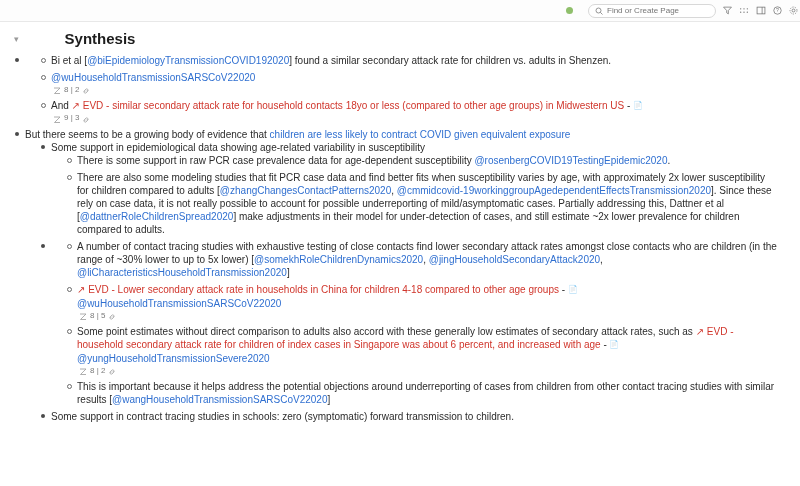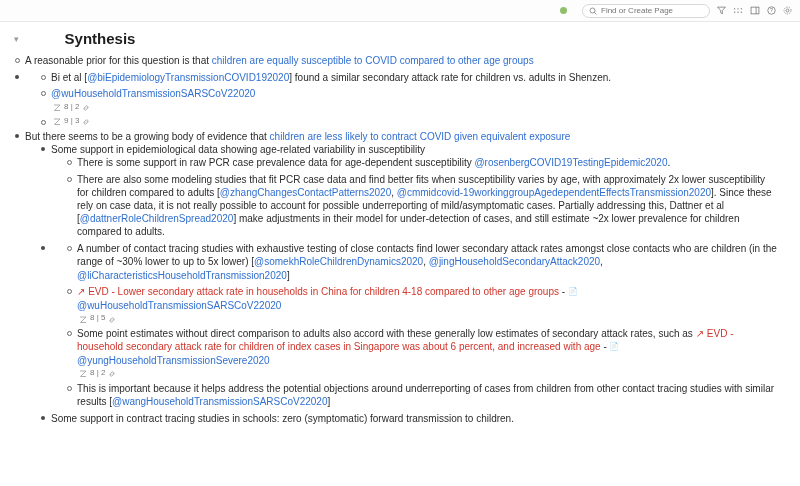--- a/index.html
+++ b/index.html
@@ -14,21 +14,21 @@
     font-family: "Liberation Sans", sans-serif;
     color: #2b2b2b;
     font-size: 10px;
   }
   
   .topbar {
     height: 22px;
     display: flex;
     align-items: center;
     border-bottom: 1px solid #e8e8e8;
-    padding: 0 6px;
+    padding: 0 0;
     box-sizing: border-box;
     background: #fdfdfd;
   }
   .topbar-left {
     flex: 1;
     display: flex;
     align-items: center;
   }
   .topbar-right {
     display: flex;
@@ -203,24 +203,20 @@
   </div>
 </div>
 
 <div class="page">
   <div class="title-row">
     <span class="caret">▾</span>
     <span class="page-title">Synthesis</span>
   </div>
   <ul class="outline" id="outline-root">
       <li class="node">
-        <span class="bullet hollow"></span>
-        <div><span class="txt">A reasonable prior for this question is that </span><span class="blue">children are equally susceptible to COVID compared to other age groups</span></div>
-      </li>
-      <li class="node">
         <span class="bullet"></span>
         <ul>
           <li class="node">
             <span class="bullet hollow"></span>
             <div><span class="txt">Bi et al [</span><span class="blue">@biEpidemiologyTransmissionCOVID192020</span><span class="txt">] found a similar secondary attack rate for children vs. adults in Shenzen.</span></div>
           </li>
           <li class="node">
             <span class="bullet hollow"></span>
             <div><span class="blue">@wuHouseholdTransmissionSARSCoV22020</span></div>
             <div class="attach-row">
@@ -233,20 +229,21 @@
               <span class="mini-icon">
                 <svg width="8" height="8" viewBox="0 0 16 16">
                   <path d="M6 10a3 3 0 0 1 0-4l2-2a3 3 0 0 1 4 4l-1 1" fill="none" stroke="#9a9a9a" stroke-width="1.4"></path>
                   <path d="M10 6a3 3 0 0 1 0 4l-2 2a3 3 0 0 1-4-4l1-1" fill="none" stroke="#9a9a9a" stroke-width="1.4"></path>
                 </svg>
               </span>
             </div>
           </li>
           <li class="node">
             <span class="bullet hollow"></span>
+            <div><span class="txt">And </span><span class="red">↗</span><span class="red"> EVD - similar secondary attack rate for household contacts 18yo or less (compared to other age groups) in Midwestern US</span><span class="txt"> - </span><span class="zot">📄</span></div>
             <div class="attach-row">
               <span class="mini-icon">
                 <svg width="8" height="8" viewBox="0 0 16 16">
                   <path d="M2 2h12L3 13h11" fill="none" stroke="#9a9a9a" stroke-width="1.6"></path>
                 </svg>
               </span>
               <span class="pgnum">9 | 3</span>
               <span class="mini-icon">
                 <svg width="8" height="8" viewBox="0 0 16 16">
                   <path d="M6 10a3 3 0 0 1 0-4l2-2a3 3 0 0 1 4 4l-1 1" fill="none" stroke="#9a9a9a" stroke-width="1.4"></path>

